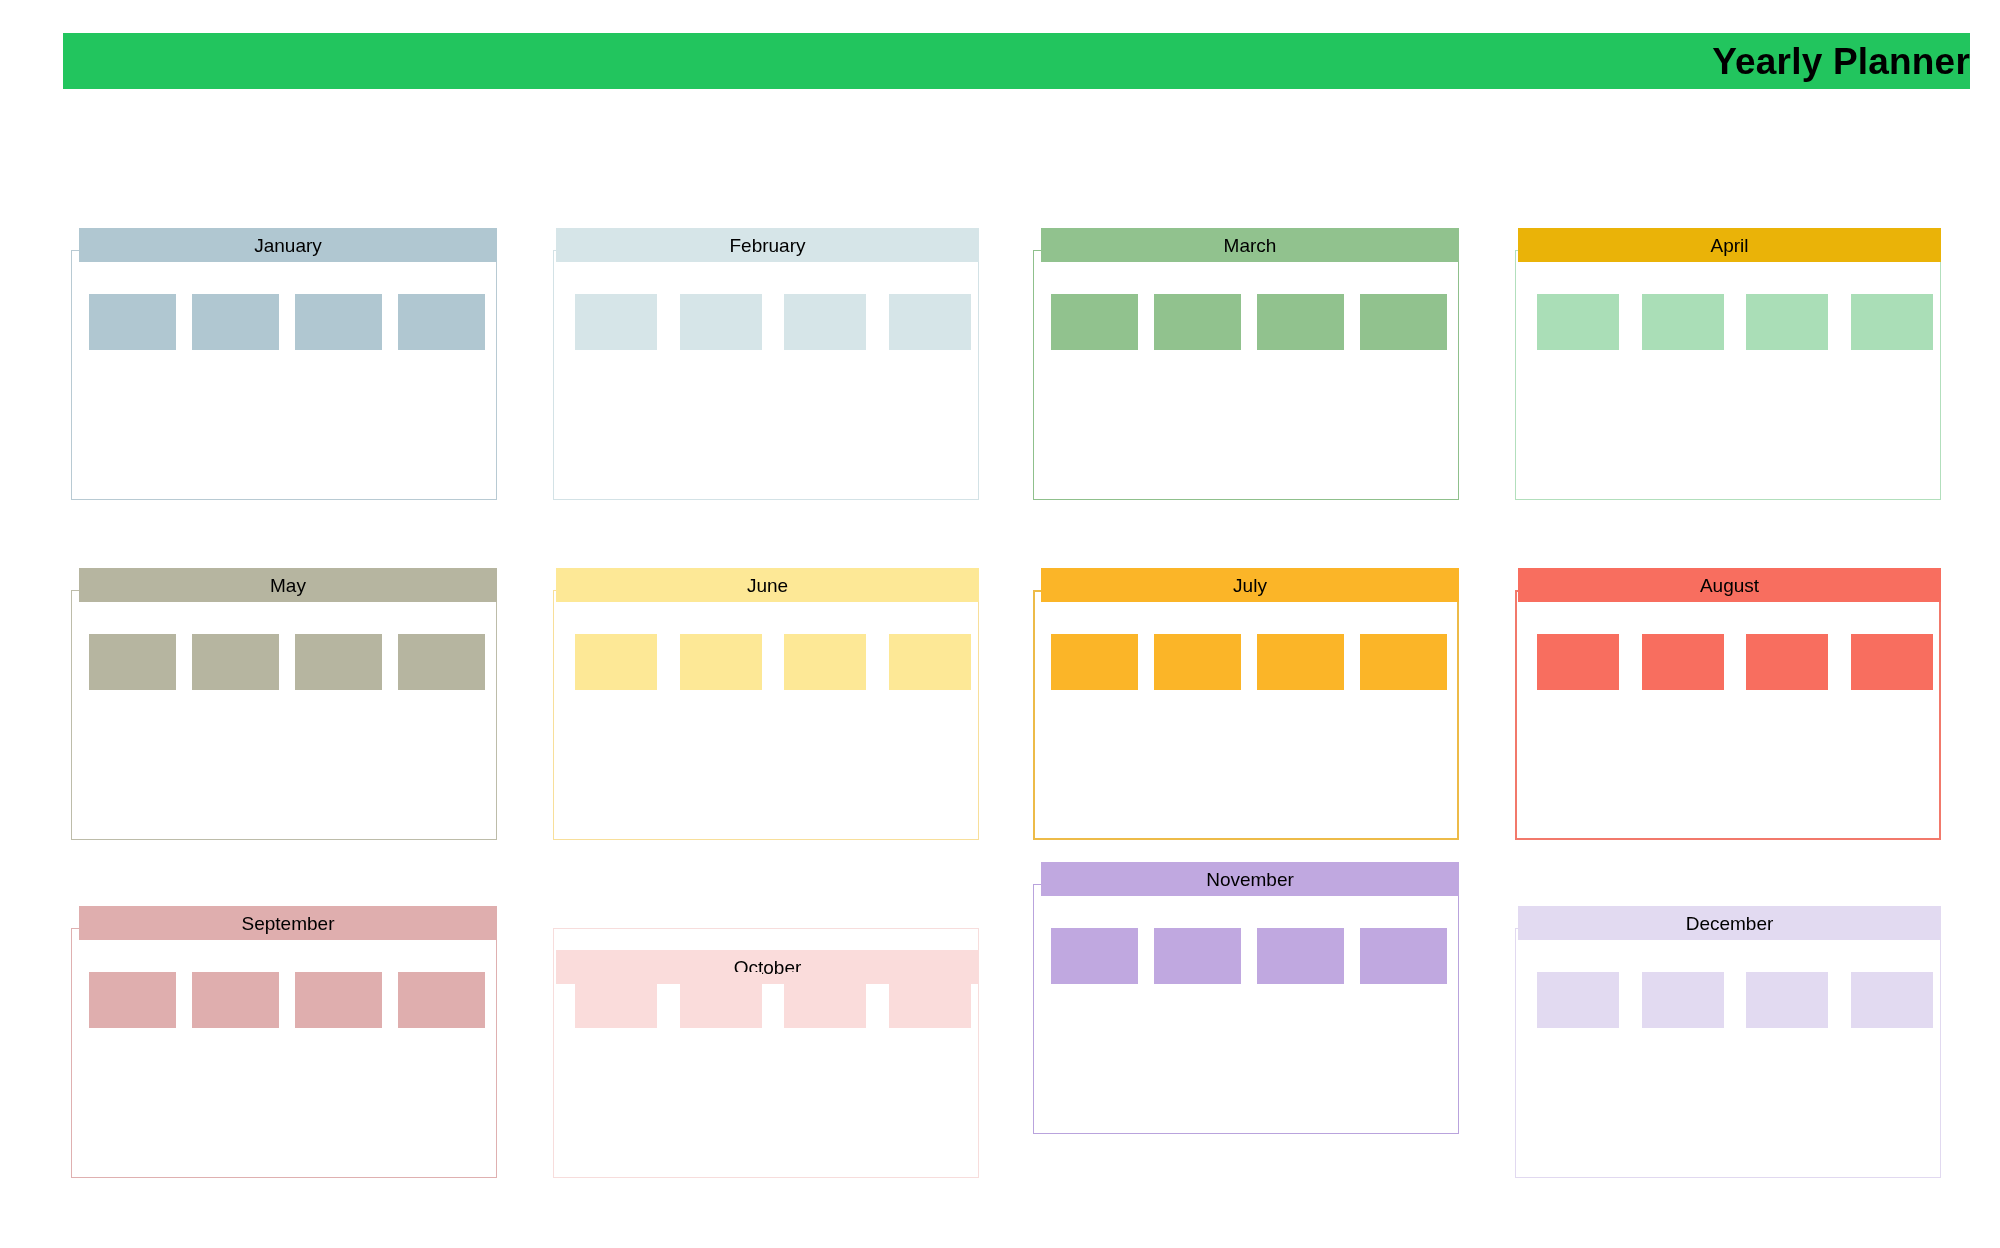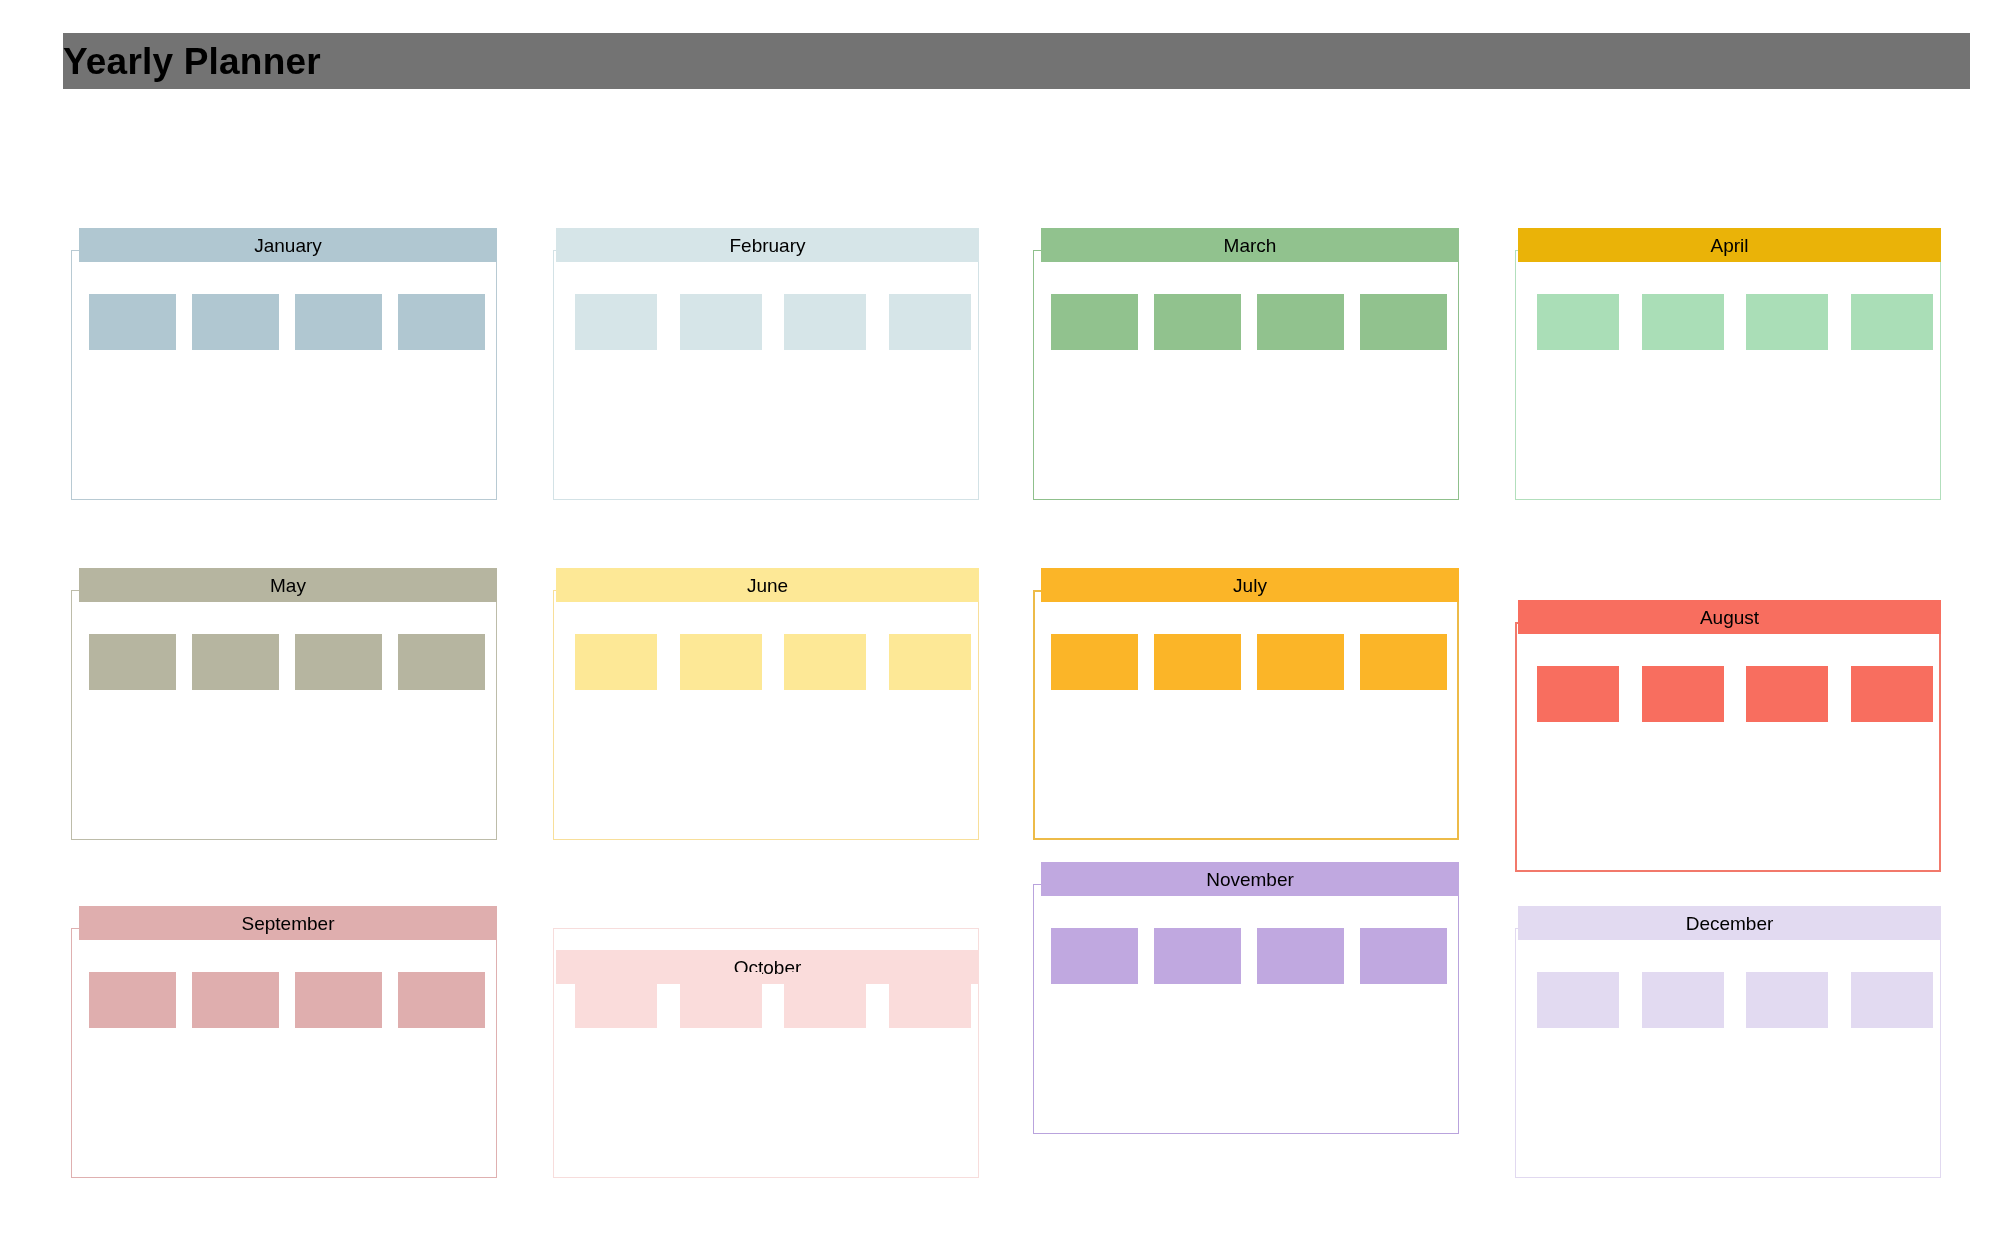--- a/index.html
+++ b/index.html
@@ -16,24 +16,24 @@
     position: relative;
   }
 
   
   #title-banner {
     position: absolute;
     left: 63px;
     top: 33px;
     width: 1907px;
     height: 56px;
-    background: #737373;
+    background: #22c55e;
     display: flex;
     align-items: center;
-    justify-content: flex-start;
+    justify-content: flex-end;
     box-sizing: border-box;
   }
   #title-banner .title-text {
     font-size: 37px;
     font-weight: bold;
     color: #000000;
     letter-spacing: 0.2px;
     line-height: 1;
     font-family: "Liberation Sans", sans-serif;
   }
@@ -201,21 +201,21 @@
       <div class="card-header" style="background: rgb(251, 181, 40);">
         <span class="month-name">July</span>
       </div>
       <div class="week-row">
         <div class="week-block" style="background: rgb(251, 181, 40);"></div>
         <div class="week-block" style="background: rgb(251, 181, 40);"></div>
         <div class="week-block" style="background: rgb(251, 181, 40);"></div>
         <div class="week-block" style="background: rgb(251, 181, 40);"></div>
       </div>
     </div>
-    <div class="month-card variant-b border-strong" style="left: 1515px; top: 568px; margin-top: 32px;">
+    <div class="month-card variant-b border-strong" style="left: 1515px; top: 568px;">
       <div class="card-body" style="border-color: rgb(242, 121, 107);"></div>
       <div class="card-header" style="background: rgb(248, 110, 95);">
         <span class="month-name">August</span>
       </div>
       <div class="week-row">
         <div class="week-block" style="background: rgb(248, 110, 95);"></div>
         <div class="week-block" style="background: rgb(248, 110, 95);"></div>
         <div class="week-block" style="background: rgb(248, 110, 95);"></div>
         <div class="week-block" style="background: rgb(248, 110, 95);"></div>
       </div>

